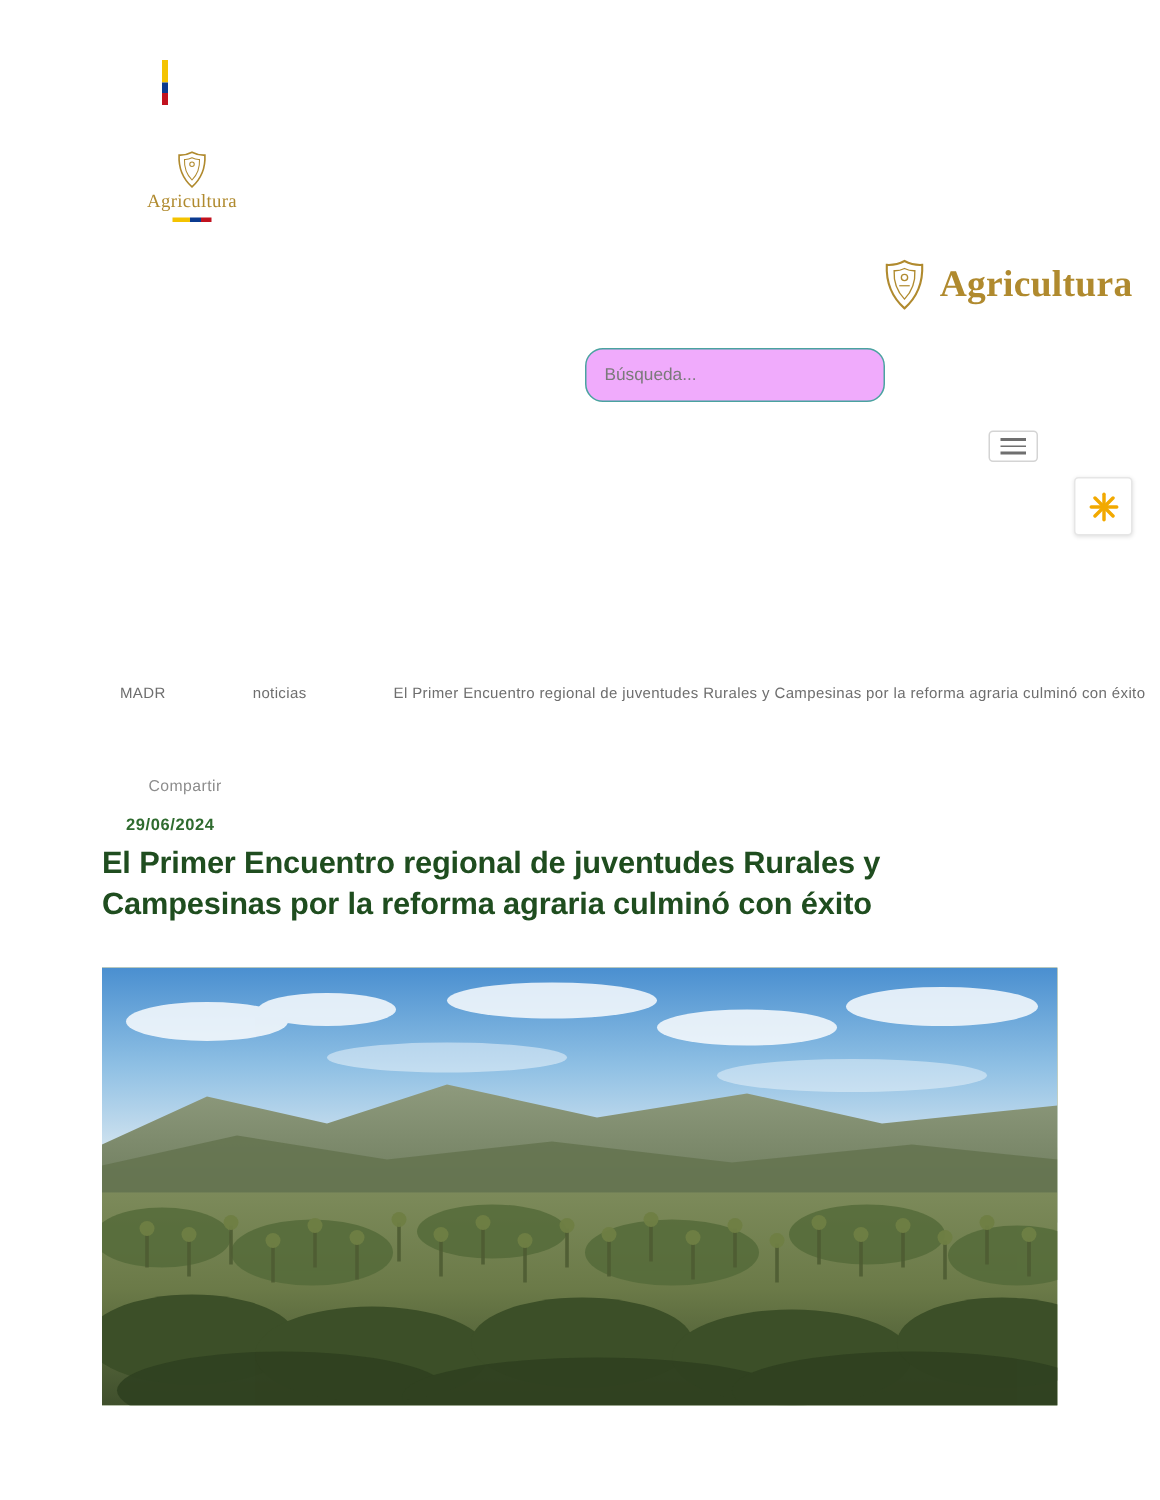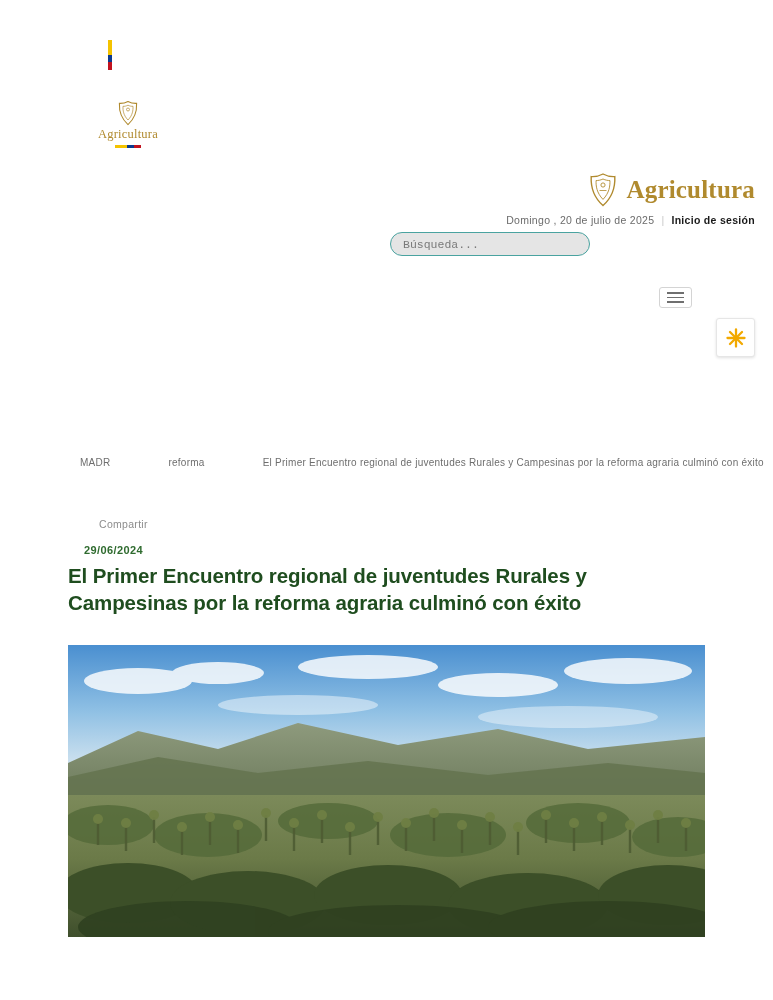--- a/index.html
+++ b/index.html
@@ -100,29 +100,29 @@
   
   .search-wrap {
     position: absolute;
     left: 390px;
     top: 232px;
     width: 200px;
   }
   .search-input {
     width: 100%;
     box-sizing: border-box;
-    height: 24px;
+    height: 36px;
     border: 1px solid #4aa3a0;
     border-radius: 12px;
     padding: 0 12px;
     font-size: 11.5px;
     color: #4f4f4f;
     outline: none;
-    background: #e5e5e5;
-    font-family: Liberation Mono, monospace;
+    background: #f0abfc;
+    font-family: Liberation Sans, sans-serif;
   }
   .search-input::placeholder { color: #7a7a7a; }
 
   
   .menu-button {
     position: absolute;
     left: 659px;
     top: 287px;
     width: 33px;
     height: 21px;
@@ -246,25 +246,20 @@
 <div class="header-right">
   <div class="brand-row">
     <svg class="brand-shield" viewBox="0 0 30 36">
       <path d="M15 2c4.1 2.2 8.6 2.8 11.8 2.6.4 8.2-.9 19.2-11.8 29C4.1 23.8 2.8 12.8 3.2 4.6 6.4 4.8 10.9 4.2 15 2z" fill="none" stroke="#b08a2e" stroke-width="1.4"></path>
       <path d="M15 7c2.5 1.2 5 1.6 6.9 1.5.3 5.4-.6 12.4-6.9 18.9C8.7 20.9 7.8 13.9 8.1 8.5 10 8.6 12.5 8.2 15 7z" fill="none" stroke="#b08a2e" stroke-width=".9"></path>
       <circle cx="15" cy="13" r="2.1" fill="none" stroke="#b08a2e" stroke-width=".9"></circle>
       <path d="M11.5 18.5h7" stroke="#b08a2e" stroke-width=".8"></path>
     </svg>
     <span class="brand-name">Agricultura</span>
   </div>
-  <div class="meta-row">
-    <span>Domingo , 20 de julio de 2025</span>
-    <span class="meta-sep">|</span>
-    <a class="login-link" href="#">Inicio de sesión</a>
-  </div>
 </div>
 
 <div class="search-wrap">
   <input class="search-input" type="text" placeholder="Búsqueda..." style="">
 </div>
 
 <button class="menu-button">
   <span></span>
   <span></span>
   <span></span>
@@ -276,21 +271,21 @@
       <line x1="11" y1="2.5" x2="11" y2="19.5"></line>
       <line x1="2.5" y1="11" x2="19.5" y2="11"></line>
       <line x1="5" y1="5" x2="17" y2="17"></line>
       <line x1="17" y1="5" x2="5" y2="17"></line>
     </g>
   </svg>
 </div>
 
 <nav class="breadcrumb">
   <span class="crumb">MADR</span>
-  <span class="crumb">reforma</span>
+  <span class="crumb">noticias</span>
   <span class="crumb current">El Primer Encuentro regional de juventudes Rurales y Campesinas por la reforma agraria culminó con éxito</span>
 </nav>
 
 <div class="share-label">Compartir</div>
 <div class="article-date">29/06/2024</div>
 <h1 class="article-title">El Primer Encuentro regional de juventudes Rurales y Campesinas por la reforma agraria culminó con éxito</h1>
 
 <div class="article-photo">
   <svg class="photo-svg" viewBox="0 0 637 292" preserveAspectRatio="none">
     <defs>

